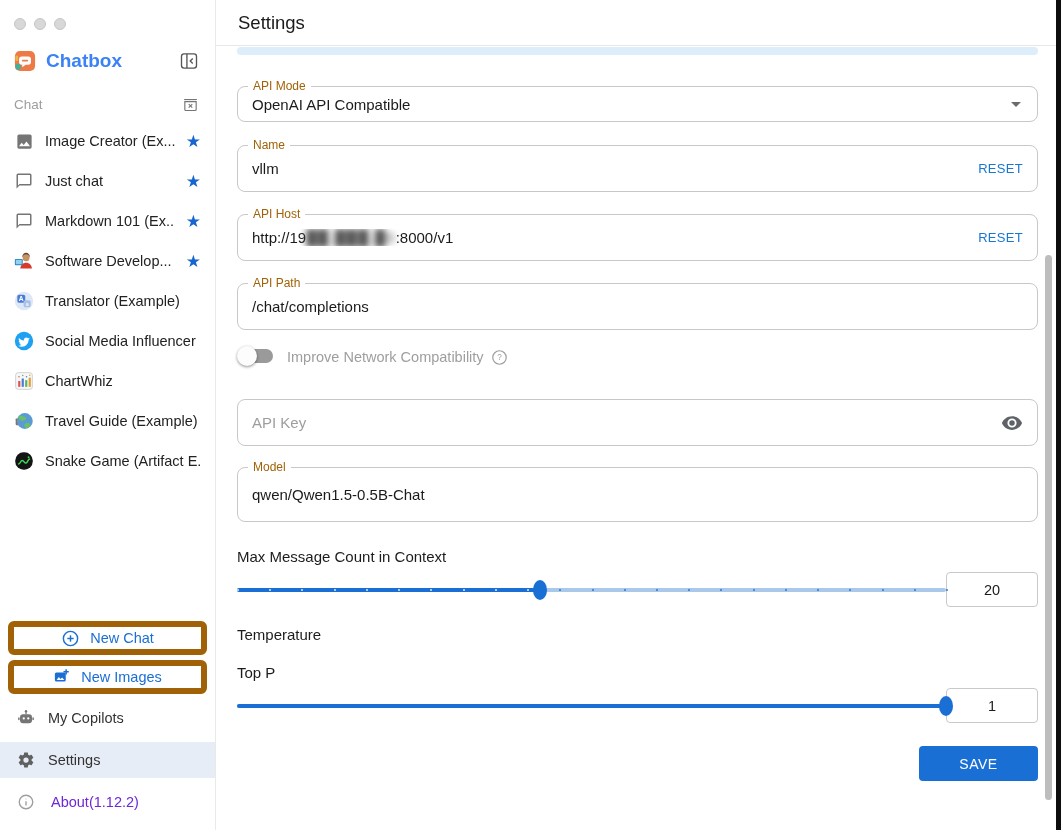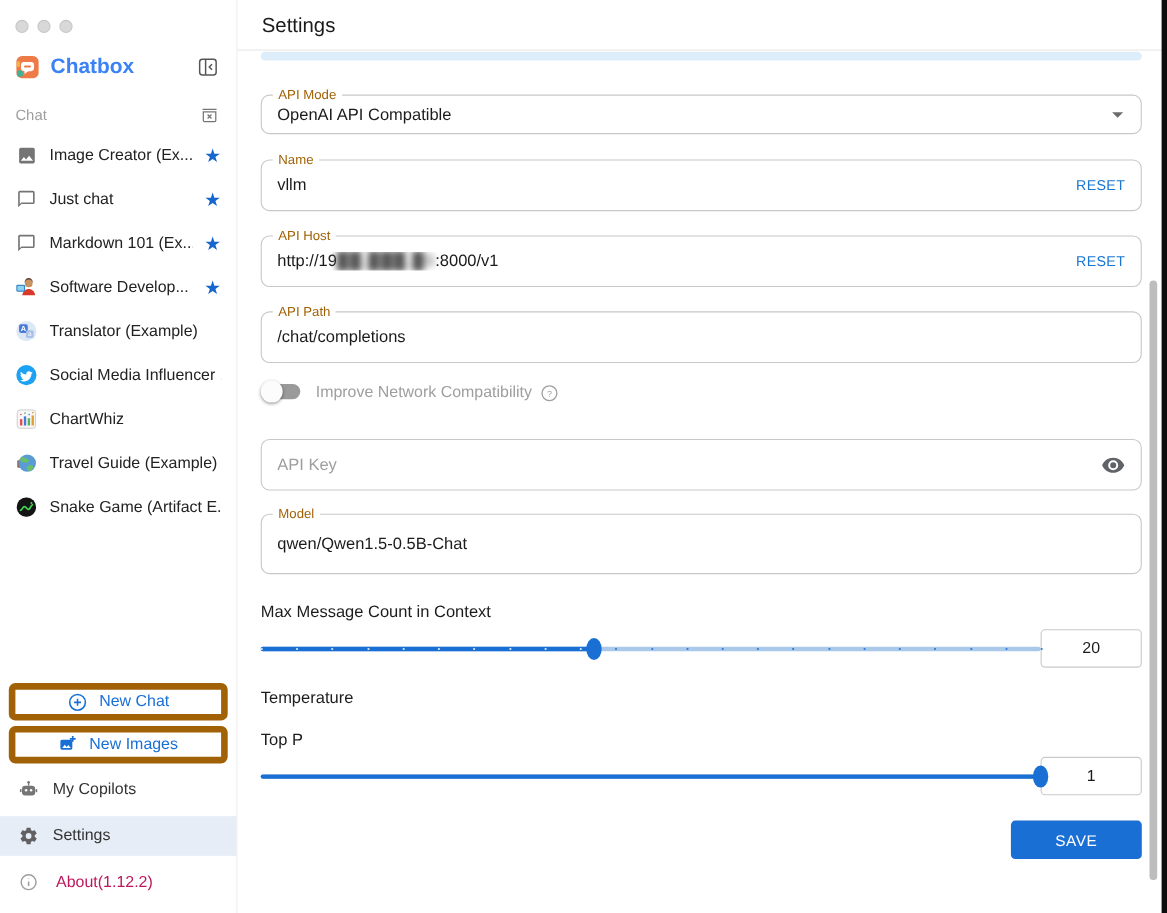--- a/index.html
+++ b/index.html
@@ -19,21 +19,21 @@
   .chat-hdr-label { font-size:13.5px; color:#9e9e9e; }
   .chat-list { }
   .chat-item { display:flex; align-items:center; gap:11px; padding:0 14px; height:40px; font-size:14.5px; color:#222; cursor:pointer; }
   .chat-item .ci-icon { width:20px; height:20px; flex:none; display:flex; align-items:center; justify-content:center; }
   .chat-item .ci-label { flex:1; white-space:nowrap; overflow:hidden; }
   .star { color:#1666cd; font-size:17px; line-height:1; flex:none; }
   .side-bottom { margin-top:auto; padding-bottom:10px; }
   .btn-outline { margin:5px 8px; border:6px solid #a16207; border-radius:6px; height:34px; display:flex; align-items:center; justify-content:center; gap:10px; color:#1a6fd4; font-size:14.5px; background:#fff; cursor:pointer; }
   .nav-row { display:flex; align-items:center; gap:13px; padding:0 17px; height:36px; font-size:14.5px; color:#333; margin-top:6px; cursor:pointer; }
   .nav-row.selected { background:#e7edf6; }
-  .nav-row.dim { color:#be185d;gap:16px; }
+  .nav-row.dim { color:#6d28d9;gap:16px; }
   .nav-icon { width:18px; height:18px; flex:none; display:flex; align-items:center; justify-content:center; }
 
   
   .main { flex:1; display:flex; flex-direction:column; position:relative; background:#fff; }
   .main-header { height:46px; border-bottom:1px solid #e7e7e7; display:flex; align-items:center; padding-left:22px; font-size:18.5px; font-weight:500; color:#1a1a1a; flex:none; }
   .content { flex:1; padding:0 23px 0 21px; position:relative; }
   .topbar-sliver { height:8px; background:#ddeefa; border-radius:7px; margin-top:1px; }
 
   .field { position:relative; border:1px solid #c8c8c8; border-radius:8px; display:flex; align-items:center; padding:0 14px; background:#fff; }
   .field-label { position:absolute; top:-8px; left:10px; background:#fff; padding:0 5px; font-size:12px; color:#a16207; line-height:15px; }

